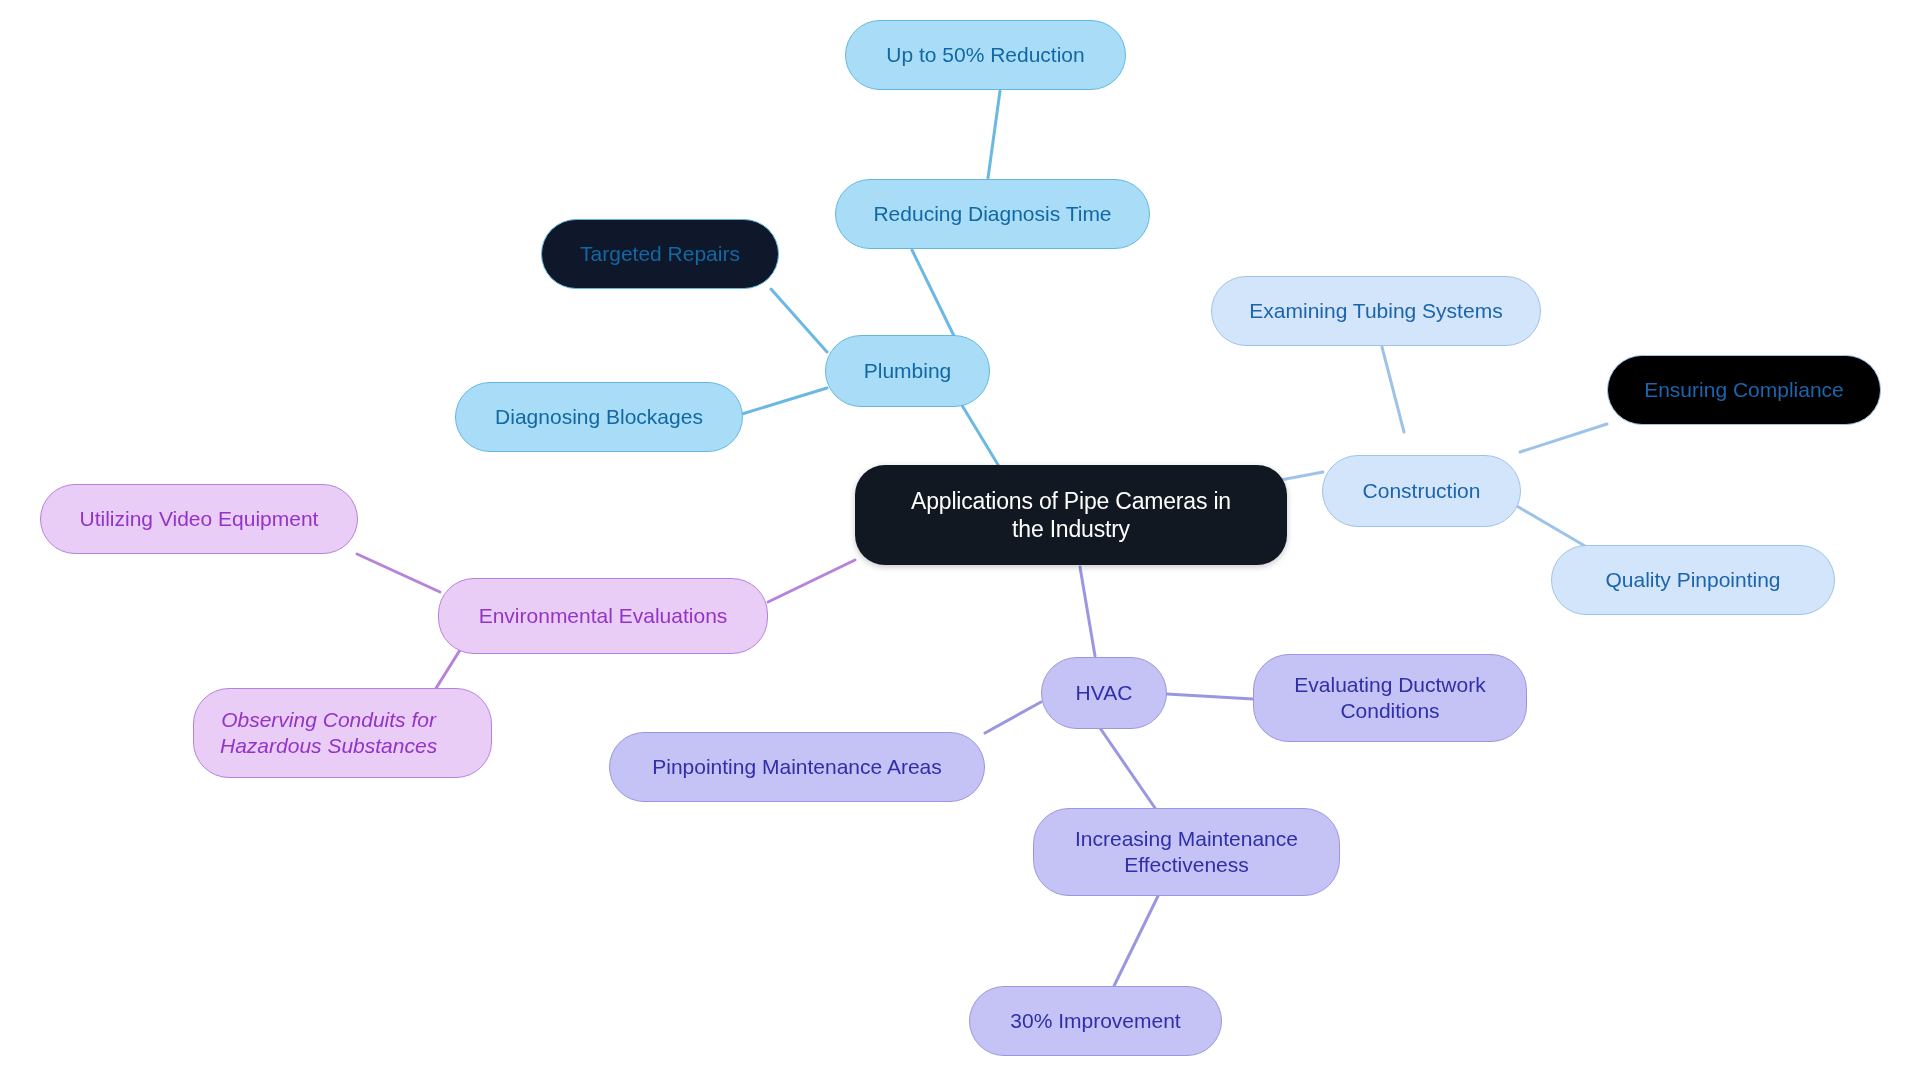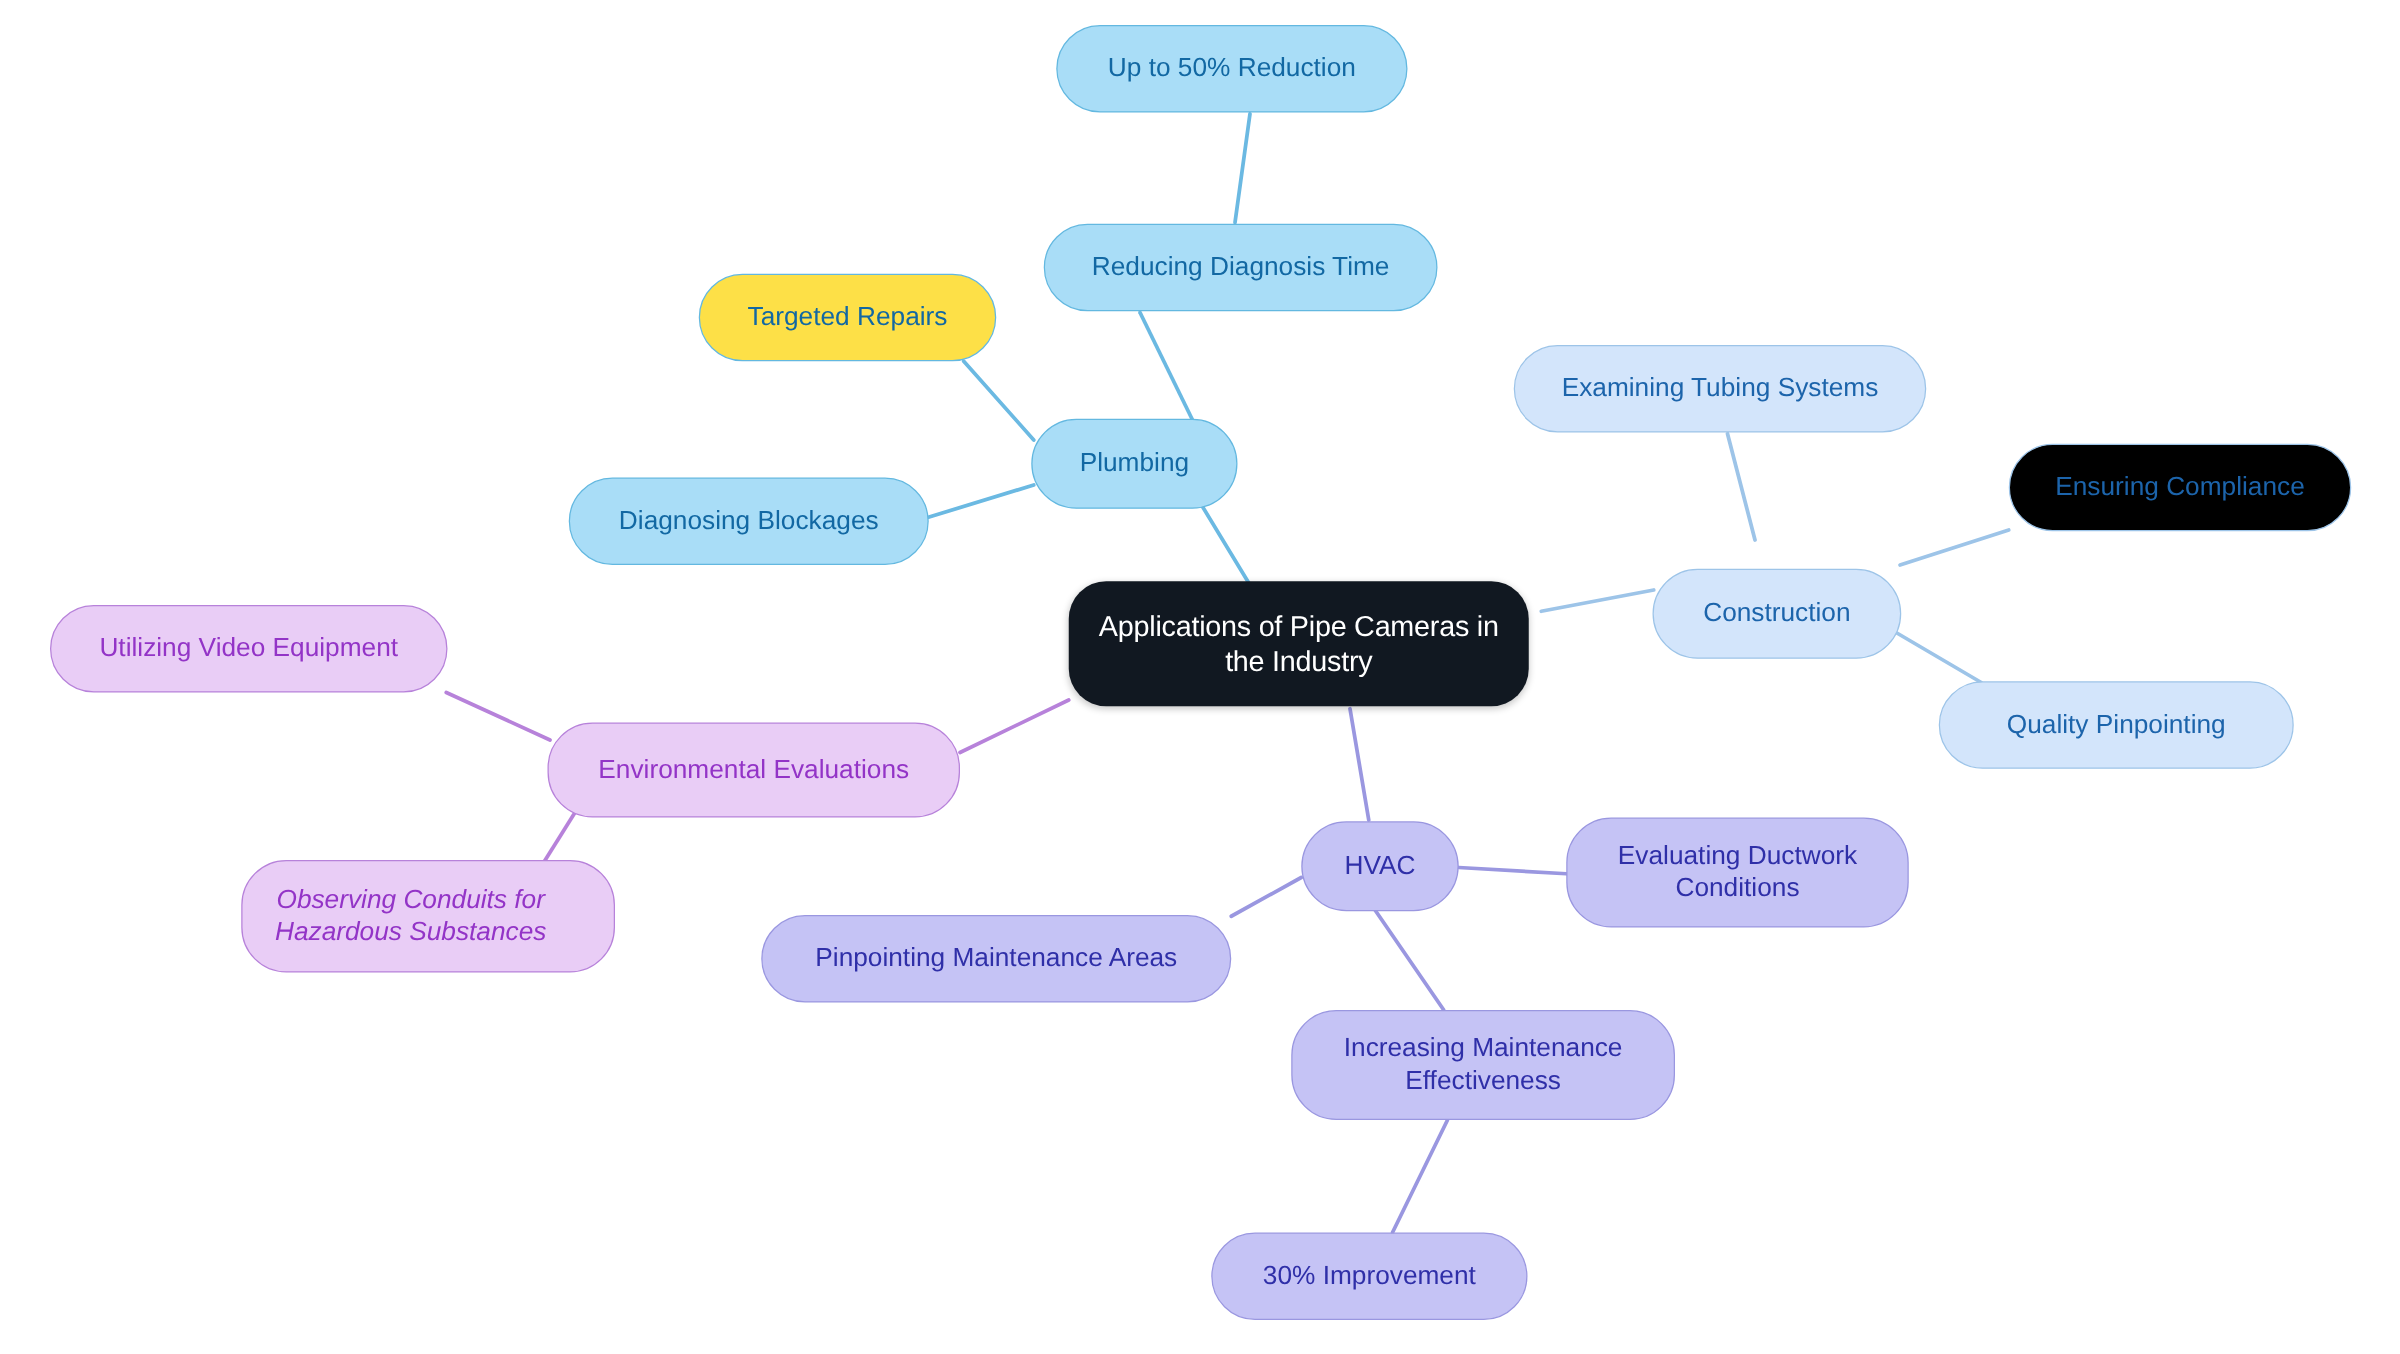--- a/index.html
+++ b/index.html
@@ -68,26 +68,26 @@
       <line x1="1080" y1="567" x2="1095" y2="656" stroke="#9a97e0" stroke-width="3" stroke-linecap="round"></line>
       <line x1="1167" y1="694" x2="1253" y2="699" stroke="#9a97e0" stroke-width="3" stroke-linecap="round"></line>
       <line x1="1041" y1="702" x2="985" y2="733" stroke="#9a97e0" stroke-width="3" stroke-linecap="round"></line>
       <line x1="1100" y1="728" x2="1155" y2="808" stroke="#9a97e0" stroke-width="3" stroke-linecap="round"></line>
       <line x1="1158" y1="896" x2="1114" y2="986" stroke="#9a97e0" stroke-width="3" stroke-linecap="round"></line>
       <line x1="855" y1="560" x2="768" y2="602" stroke="#b782da" stroke-width="3" stroke-linecap="round"></line>
       <line x1="440" y1="592" x2="357" y2="554" stroke="#b782da" stroke-width="3" stroke-linecap="round"></line>
       <line x1="460" y1="650" x2="418" y2="717" stroke="#b782da" stroke-width="3" stroke-linecap="round"></line>
     </svg>
   <div id="node-layer">
-      <div class="node root" style="left: 855px; top: 465px; width: 368px; height: 100px; font-size: 23px; background: rgb(17, 24, 33); border-color: rgb(17, 24, 33); color: rgb(255, 255, 255);">Applications of Pipe Cameras in
+      <div class="node root" style="left: 855px; top: 465px; width: 432px; height: 100px; font-size: 23px; background: rgb(17, 24, 33); border-color: rgb(17, 24, 33); color: rgb(255, 255, 255);">Applications of Pipe Cameras in
 the Industry</div>
       <div class="node" style="left: 825px; top: 335px; width: 165px; height: 72px; font-size: 21px; background: rgb(169, 221, 247); border-color: rgb(99, 184, 224); color: rgb(18, 104, 163); border-radius: 36px;">Plumbing</div>
       <div class="node" style="left: 845px; top: 20px; width: 281px; height: 70px; font-size: 21px; background: rgb(169, 221, 247); border-color: rgb(99, 184, 224); color: rgb(18, 104, 163); border-radius: 35px;">Up to 50% Reduction</div>
       <div class="node" style="left: 835px; top: 179px; width: 315px; height: 70px; font-size: 21px; background: rgb(169, 221, 247); border-color: rgb(99, 184, 224); color: rgb(18, 104, 163); border-radius: 35px;">Reducing Diagnosis Time</div>
-      <div class="node" style="left: 559px; top: 219px; width: 238px; height: 70px; font-size: 21px; background: #fde047; border-color: rgb(99, 184, 224); color: rgb(18, 104, 163); border-radius: 35px;">Targeted Repairs</div>
+      <div class="node" style="left: 541px; top: 219px; width: 238px; height: 70px; font-size: 21px; background: #0f172a; border-color: rgb(99, 184, 224); color: rgb(18, 104, 163); border-radius: 35px;">Targeted Repairs</div>
       <div class="node" style="left: 455px; top: 382px; width: 288px; height: 70px; font-size: 21px; background: rgb(169, 221, 247); border-color: rgb(99, 184, 224); color: rgb(18, 104, 163); border-radius: 35px;">Diagnosing Blockages</div>
       <div class="node" style="left: 1322px; top: 433px; width: 199px; height: 72px; font-size: 21px; background: rgb(211, 229, 251); border-color: rgb(157, 196, 232); color: rgb(28, 100, 171); border-radius: 36px; margin-top: 22px;">Construction</div>
       <div class="node" style="left: 1211px; top: 276px; width: 330px; height: 70px; font-size: 21px; background: rgb(211, 229, 251); border-color: rgb(157, 196, 232); color: rgb(28, 100, 171); border-radius: 35px;">Examining Tubing Systems</div>
       <div class="node" style="left: 1607px; top: 355px; width: 274px; height: 70px; font-size: 21px; background: #000000; border-color: rgb(157, 196, 232); color: rgb(28, 100, 171); border-radius: 35px;">Ensuring Compliance</div>
       <div class="node" style="left: 1551px; top: 545px; width: 284px; height: 70px; font-size: 21px; background: rgb(211, 229, 251); border-color: rgb(157, 196, 232); color: rgb(28, 100, 171); border-radius: 35px;">Quality Pinpointing</div>
       <div class="node" style="left: 1041px; top: 657px; width: 126px; height: 72px; font-size: 21px; background: rgb(197, 195, 245); border-color: rgb(154, 151, 224); color: rgb(47, 47, 168); border-radius: 36px;">HVAC</div>
       <div class="node" style="left: 1253px; top: 654px; width: 274px; height: 88px; font-size: 21px; background: rgb(197, 195, 245); border-color: rgb(154, 151, 224); color: rgb(47, 47, 168); border-radius: 36px;">Evaluating Ductwork
 Conditions</div>
       <div class="node" style="left: 609px; top: 732px; width: 376px; height: 70px; font-size: 21px; background: rgb(197, 195, 245); border-color: rgb(154, 151, 224); color: rgb(47, 47, 168); border-radius: 35px;">Pinpointing Maintenance Areas</div>
       <div class="node" style="left: 1033px; top: 808px; width: 307px; height: 88px; font-size: 21px; background: rgb(197, 195, 245); border-color: rgb(154, 151, 224); color: rgb(47, 47, 168); border-radius: 36px;">Increasing Maintenance

